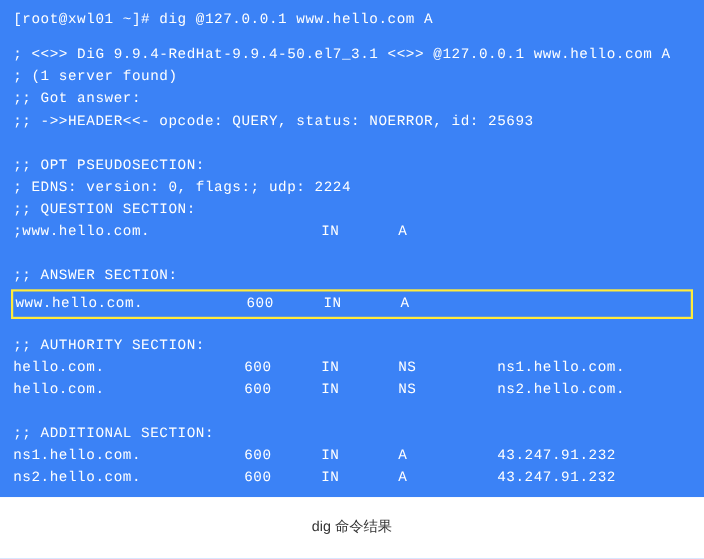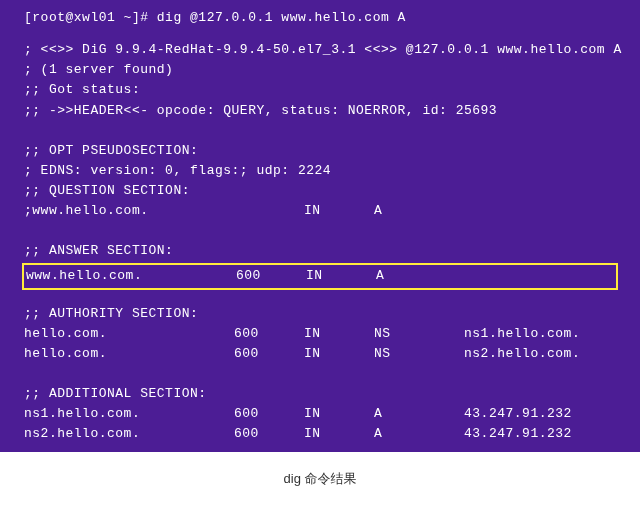--- a/index.html
+++ b/index.html
@@ -6,23 +6,23 @@
       margin: 0;
       padding: 0;
       box-sizing: border-box;
     }
     body {
       font-family: Arial, sans-serif;
       background: #fff;
       width: 640px;
     }
     .terminal {
-      background: #4c1d95;
+      background: #3b82f6;
       color: #fff;
-      padding: 8px 24px;
+      padding: 8px 12px;
       font-family: "Courier New", monospace;
       font-size: 13px;
       line-height: 1.55;
       width: 640px;
       letter-spacing: 0.5px;
     }
     .prompt-line {
       white-space: pre;
     }
     .row {
@@ -62,21 +62,21 @@
   </style>
 </head>
 <body>
 
 <div class="terminal">
   <div class="prompt-line">[root@xwl01 ~]# dig @127.0.0.1 www.hello.com A</div>
   <div class="spacer-sm"></div>
   <div>
     <div class="prompt-line">; &lt;&lt;&gt;&gt; DiG 9.9.4-RedHat-9.9.4-50.el7_3.1 &lt;&lt;&gt;&gt; @127.0.0.1 www.hello.com A</div>
     <div class="prompt-line">; (1 server found)</div>
-    <div class="prompt-line">;; Got status:</div>
+    <div class="prompt-line">;; Got answer:</div>
     <div class="prompt-line">;; -&gt;&gt;HEADER&lt;&lt;- opcode: QUERY, status: NOERROR, id: 25693</div>
   </div>
   <div class="spacer"></div>
 
   <div class="prompt-line">;; OPT PSEUDOSECTION:</div>
   <div class="prompt-line">; EDNS: version: 0, flags:; udp: 2224</div>
   <div class="prompt-line">;; QUESTION SECTION:</div>
   <div class="row">
     <span class="qcol-name">;www.hello.com.</span>
     <span class="col-class">IN</span>

